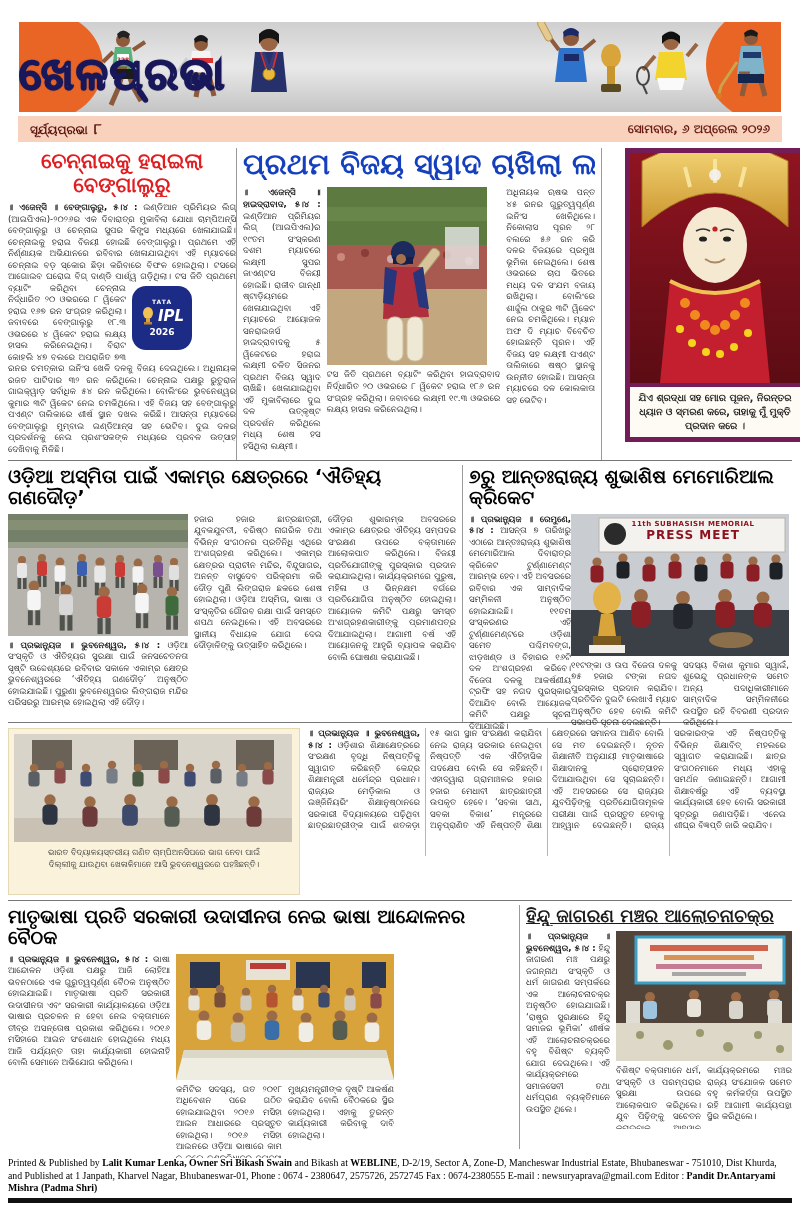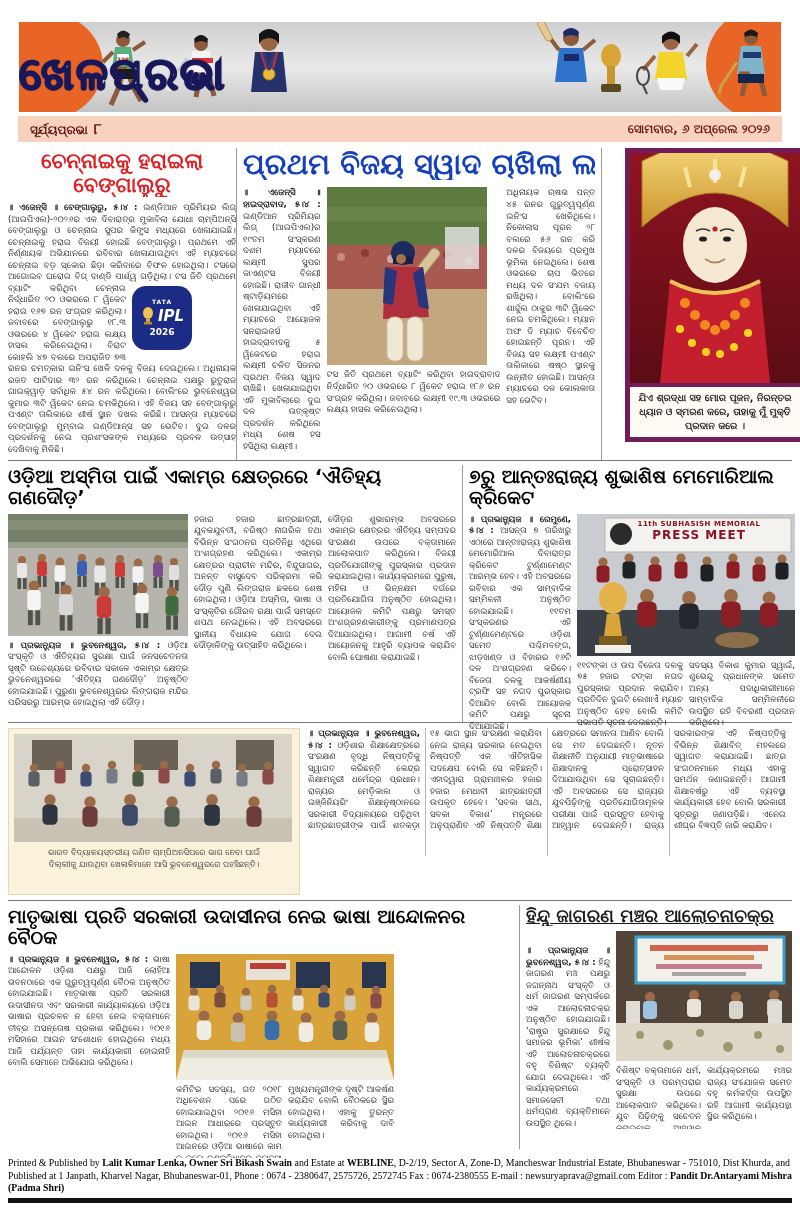--- a/index.html
+++ b/index.html
@@ -52,21 +52,21 @@
   .midrow{display:flex;height:262px;border-bottom:1px solid #777;padding-top:4px;box-sizing:border-box;}
   .mleft{width:452px;padding-right:6px;}
   .hl-blk{color:#000;font-size:19px;margin:1px 0 5px;}
   .ml-cols{display:flex;gap:6px;}
   .ml-c1{width:180px;}
   .ml-c1 .bodytxt{height:104px;margin-top:4px;}
   .ml-c2{width:128px;}
   .ml-c3{width:128px;}
   .ml-c2 .bodytxt,.ml-c3 .bodytxt{height:228px;}
   .mright{width:332px;padding-left:6px;}
-  .mr-cols{display:flex;gap:6px;}
+  .mr-cols{display:flex;}
   .mr-c1{width:102px;}
   .mr-c1 .bodytxt{height:228px;}
   .mr-c2{width:218px;}
   .mr-sub{display:flex;gap:6px;margin-top:4px;}
   .mr-sub .bodytxt{width:106px;height:78px;}
   .banner-t{position:absolute;left:34px;top:6px;width:176px;text-align:center;color:#8c1220;font-weight:900;}
   .banner-t .b1{font-size:7px;letter-spacing:.5px;}
   .banner-t .b2{font-size:12px;letter-spacing:1px;}
   
   .band{display:flex;height:178px;border-bottom:1px solid #777;padding:5px 0;box-sizing:border-box;gap:8px;}
@@ -82,21 +82,21 @@
   .bl-c1{width:162px;}
   .bl-c1 .bodytxt{height:208px;}
   .bl-mid{width:218px;}
   .bl-sub{display:flex;gap:6px;margin-top:4px;}
   .bl-sub .bodytxt{width:106px;height:74px;}
   .bl-c4{width:116px;}
   .bl-c4 .bodytxt{height:208px;}
   .bright{width:268px;padding-left:6px;}
   .hl-sm{font-size:18px;margin:1px 0 5px;text-decoration:underline;}
   .br-cols{display:flex;gap:6px;}
-  .br-c1{width:84px;margin-top:14px;}
+  .br-c1{width:84px;}
   .br-c1 .bodytxt{height:208px;}
   .br-c2{width:176px;}
   .br-sub{display:flex;gap:6px;margin-top:4px;}
   .br-sub .bodytxt{width:85px;height:64px;}
   
   .footer{margin-top:8px;font-family:"Liberation Serif","DejaVu Serif",serif;font-size:9.8px;line-height:1.3;color:#000;}
   .footer b{font-weight:bold;}
   .footrule{height:5px;background:#111;margin-top:3px;}
 </style>
 </head>
@@ -558,19 +558,19 @@
             <div class="br-sub">
               <div class="bodytxt">ବିଶିଷ୍ଟ ବକ୍ତାମାନେ ଧର୍ମ, ସଂସ୍କୃତି ଓ ପରମ୍ପରାର ସୁରକ୍ଷା ଉପରେ ଆଲୋକପାତ କରିଥିଲେ। ଯୁବ ପିଢ଼ିଙ୍କୁ ସଚେତନ କରାଇବାକୁ ଆହ୍ୱାନ ଦିଆଯାଇଥିଲା।</div>
               <div class="bodytxt">କାର୍ଯ୍ୟକ୍ରମରେ ମଞ୍ଚର ରାଜ୍ୟ ସଂଯୋଜକ ସମେତ ବହୁ କର୍ମକର୍ତ୍ତା ଉପସ୍ଥିତ ରହି ଆଗାମୀ କାର୍ଯ୍ୟପନ୍ଥା ସ୍ଥିର କରିଥିଲେ।</div>
             </div>
           </div>
         </div>
       </div>
     </div>
 
     <div class="footer">
-      <span>Printed &amp; Published by </span><b>Lalit Kumar Lenka, Owner Sri Bikash Swain</b><span> and Estate at </span><b>WEBLINE</b><span>, D-2/19, Sector A, Zone-D, Mancheswar Industrial Estate, Bhubaneswar - 751010, Dist Khurda, and</span>
+      <span>Printed &amp; Published by </span><b>Lalit Kumar Lenka, Owner Sri Bikash Swain</b><span> and Bikash at </span><b>WEBLINE</b><span>, D-2/19, Sector A, Zone-D, Mancheswar Industrial Estate, Bhubaneswar - 751010, Dist Khurda, and</span>
       <span>Published at 1 Janpath, Kharvel Nagar, Bhubaneswar-01, Phone : 0674 - 2380647, 2575726, 2572745 Fax : 0674-2380555 E-mail : newsuryaprava@gmail.com Editor : </span><b>Pandit Dr.Antaryami Mishra (Padma Shri)</b>
     </div>
     <div class="footrule"></div>
 
   </div>
 </div>
 
 </body></html>

